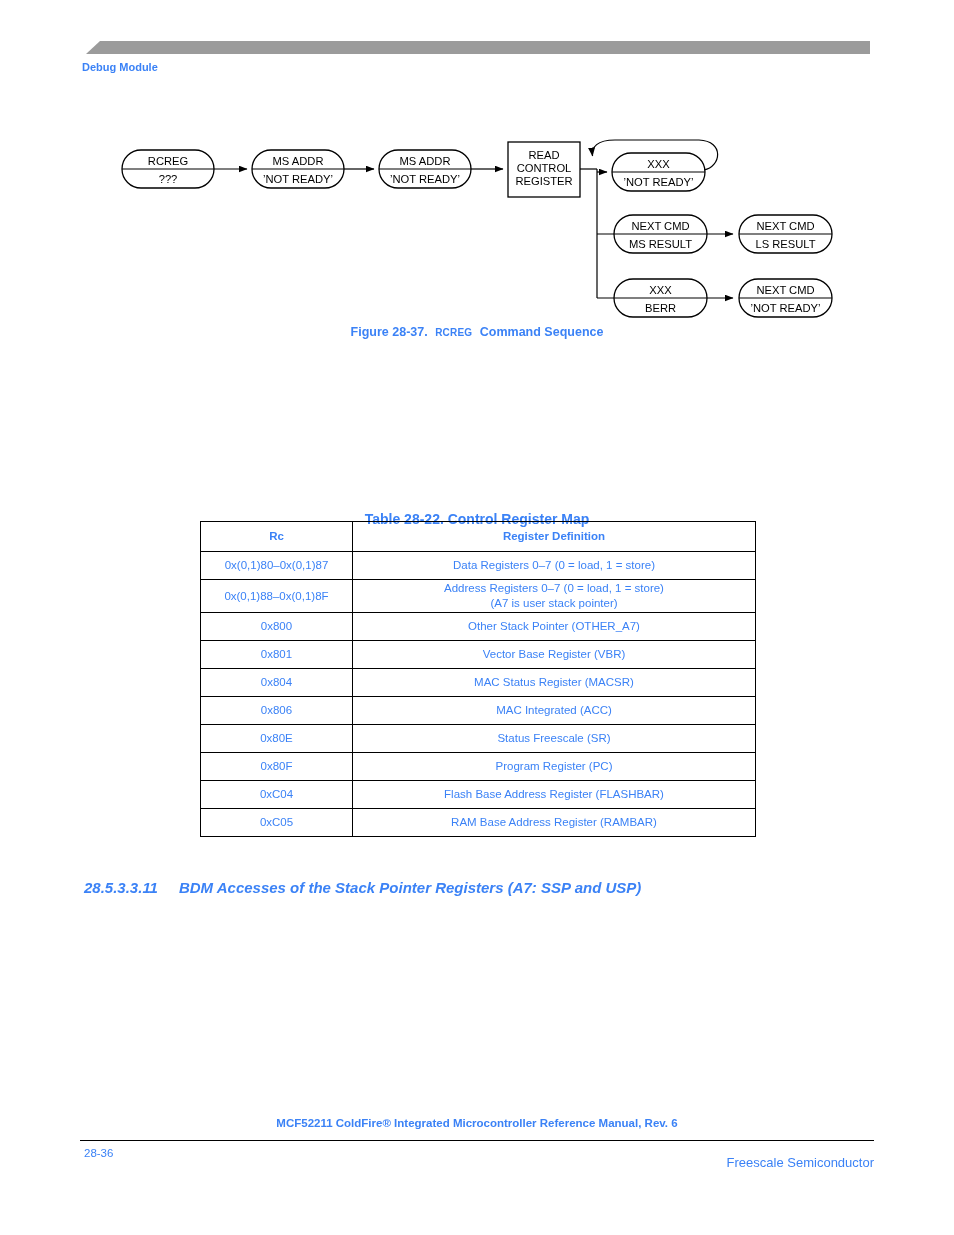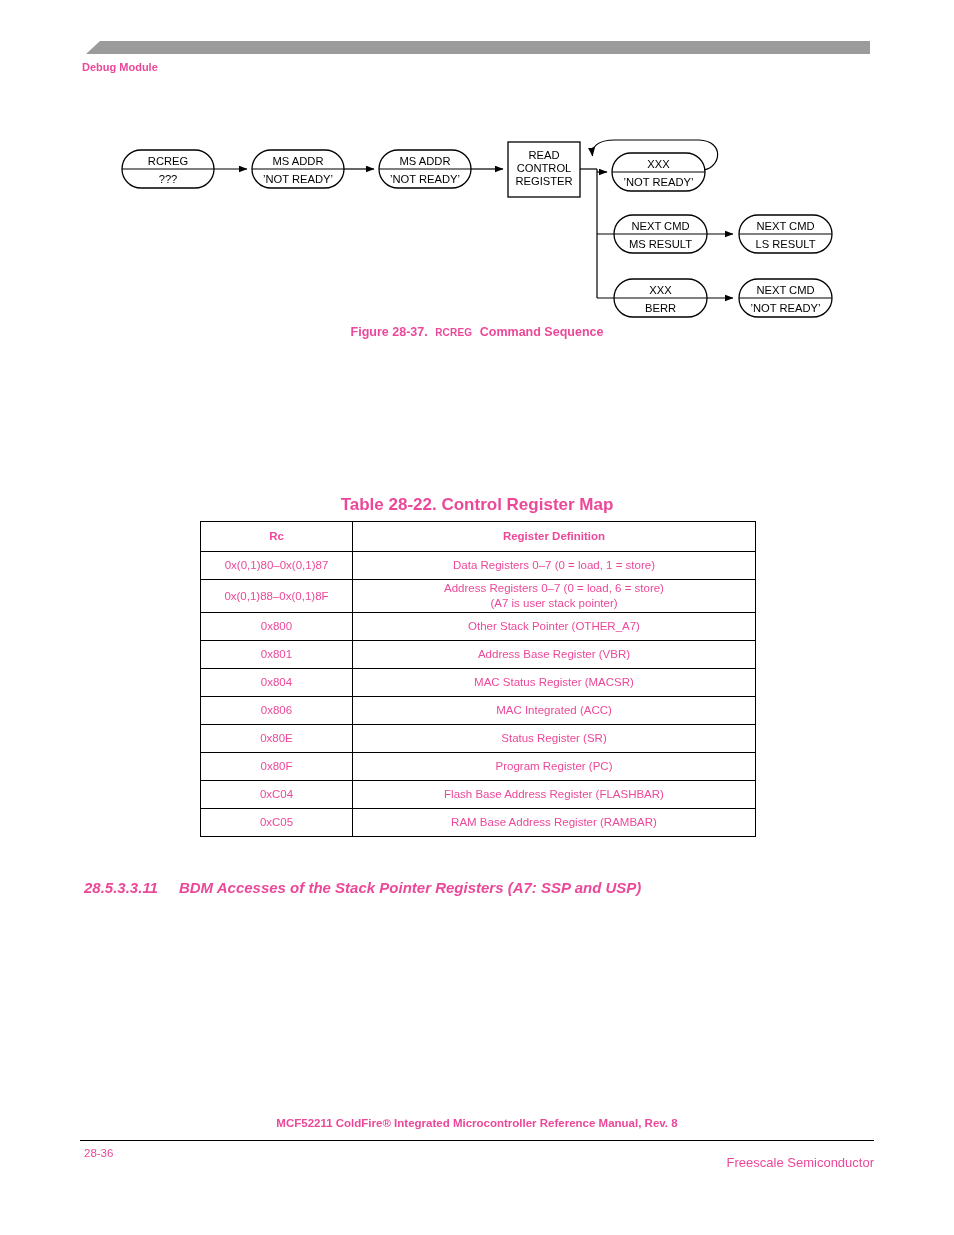--- a/index.html
+++ b/index.html
@@ -1,39 +1,39 @@
 <!DOCTYPE html>
 <html><head>
 <meta charset="utf-8">
 <style>
   html,body{margin:0;padding:0;background:#ffffff;}
   .page{
     position:relative;width:954px;height:1235px;background:#ffffff;overflow:hidden;
-    font-family:"Liberation Sans",sans-serif;color:#ec4899;
+    font-family:"Liberation Sans",sans-serif;color:#3b82f6;
   }
   .header-bar{
     position:absolute;left:86px;top:41px;width:784px;height:13px;background:#9b9b9b;
     -webkit-clip-path:polygon(14px 0,100% 0,100% 100%,0 100%);
     clip-path:polygon(14px 0,100% 0,100% 100%,0 100%);
   }
   .section-label{position:absolute;left:82px;top:61px;font-size:11px;font-weight:bold;}
   .figure-svg{position:absolute;left:0;top:0;}
   .figure-svg .shape{fill:none;stroke:#000;stroke-width:1.3;}
   .figure-svg .wire{stroke:#000;stroke-width:1.2;fill:none;}
   .figure-svg text{font-family:"Liberation Sans",sans-serif;font-size:11.2px;fill:#000;text-anchor:middle;}
   .fig-caption{
     position:absolute;left:0;top:325px;width:954px;text-align:center;
     font-size:12.5px;font-weight:bold;
   }
   .fig-caption .cap-small{font-size:10px;letter-spacing:.2px;}
   .fig-caption span{display:inline;}
   .fig-caption .sp{margin-left:4px;}
   .tbl-caption{
-    position:absolute;left:0;top:495px;width:954px;text-align:center;
-    font-size:17px;font-weight:bold;
+    position:absolute;left:0;top:511px;width:954px;text-align:center;
+    font-size:14px;font-weight:bold;
   }
   table.regmap{
     position:absolute;left:200px;top:521px;width:556px;
     border-collapse:collapse;table-layout:fixed;
   }
   table.regmap th,table.regmap td{
     border:1px solid #000;font-size:11.5px;text-align:center;vertical-align:middle;
     padding:1px 20px;line-height:15px;
   }
   table.regmap th{font-weight:bold;height:27px;}
@@ -152,60 +152,60 @@
         <th>Register Definition</th>
       </tr>
     </thead>
     <tbody>
         <tr>
           <td>0x(0,1)80–0x(0,1)87</td>
           <td>Data Registers 0–7 (0 = load, 1 = store)</td>
         </tr>
         <tr>
           <td>0x(0,1)88–0x(0,1)8F</td>
-          <td>Address Registers 0–7 (0 = load, 6 = store)
+          <td>Address Registers 0–7 (0 = load, 1 = store)
 (A7 is user stack pointer)</td>
         </tr>
         <tr>
           <td>0x800</td>
           <td>Other Stack Pointer (OTHER_A7)</td>
         </tr>
         <tr>
           <td>0x801</td>
-          <td>Address Base Register (VBR)</td>
+          <td>Vector Base Register (VBR)</td>
         </tr>
         <tr>
           <td>0x804</td>
           <td>MAC Status Register (MACSR)</td>
         </tr>
         <tr>
           <td>0x806</td>
           <td>MAC Integrated (ACC)</td>
         </tr>
         <tr>
           <td>0x80E</td>
-          <td>Status Register (SR)</td>
+          <td>Status Freescale (SR)</td>
         </tr>
         <tr>
           <td>0x80F</td>
           <td>Program Register (PC)</td>
         </tr>
         <tr>
           <td>0xC04</td>
           <td>Flash Base Address Register (FLASHBAR)</td>
         </tr>
         <tr>
           <td>0xC05</td>
           <td>RAM Base Address Register (RAMBAR)</td>
         </tr>
       </tbody>
   </table>
 
   <div class="sec-heading">
     <span>28.5.3.3.11</span><span class="sec-title">BDM Accesses of the Stack Pointer Registers (A7: SSP and USP)</span>
   </div>
 
-  <div class="footer-title">MCF52211 ColdFire® Integrated Microcontroller Reference Manual, Rev. 8</div>
+  <div class="footer-title">MCF52211 ColdFire® Integrated Microcontroller Reference Manual, Rev. 6</div>
   <div class="footer-rule"></div>
   <div class="footer-page">28-36</div>
   <div class="footer-company">Freescale Semiconductor</div>
 
 </div>
 
 </body></html>

